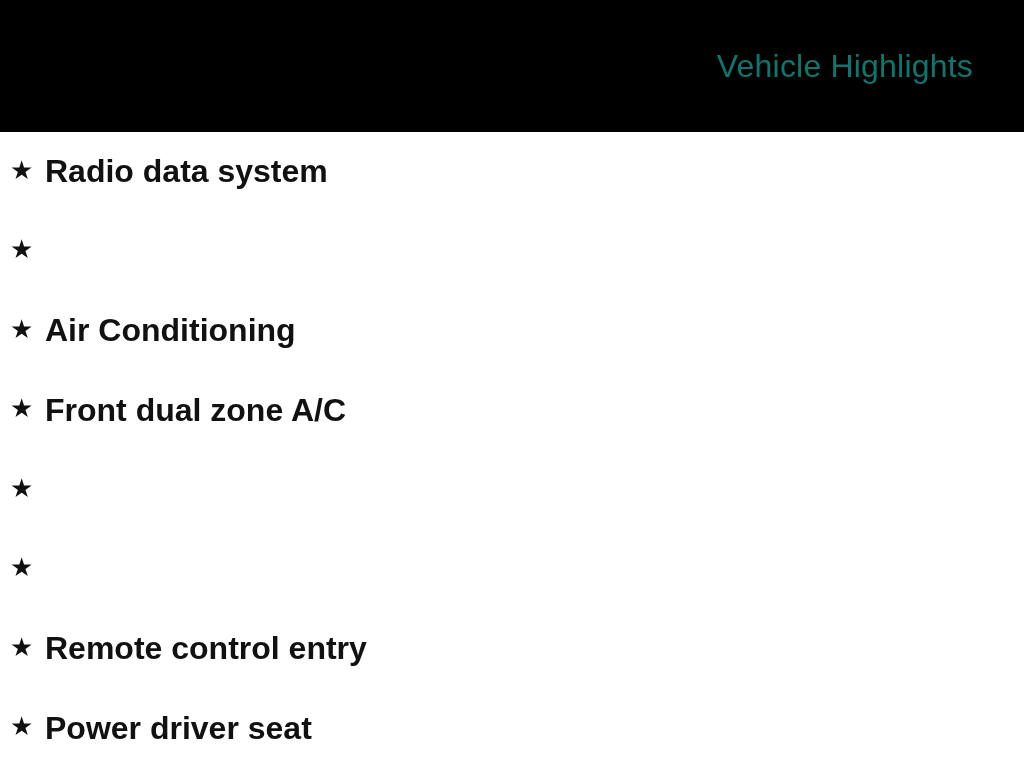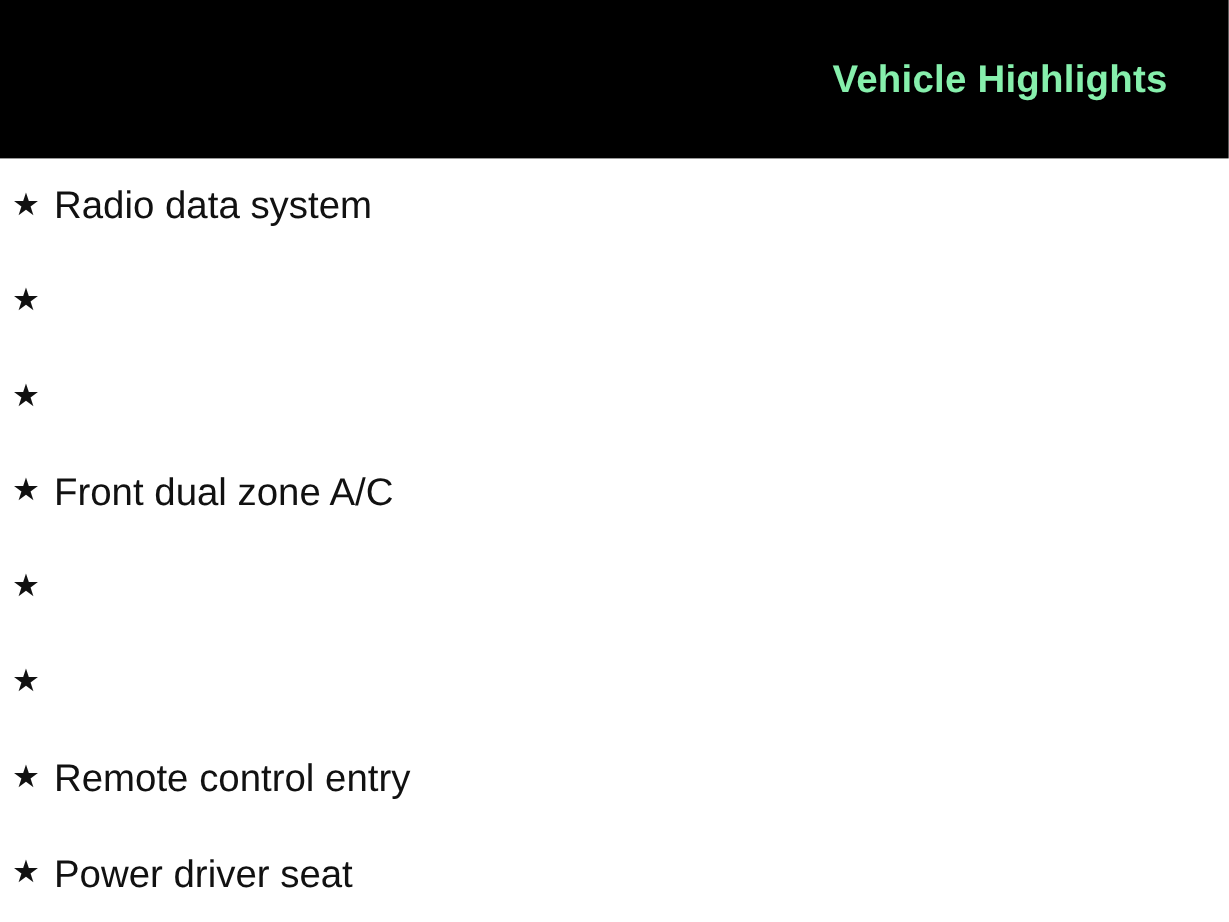--- a/index.html
+++ b/index.html
@@ -21,23 +21,23 @@
     height: 132px;
     background: #000000;
     display: flex;
     align-items: center;
     justify-content: flex-end;
     padding-right: 51px;
     box-sizing: border-box;
     flex: 0 0 auto;
   }
   .header-title {
-    color: #86efac;
+    color: #0f766e;
     font-size: 32px;
-    font-weight: 700;
+    font-weight: 400;
     letter-spacing: 0.2px;
     white-space: nowrap;
   }
   .features {
     list-style: none;
     margin: 0;
     padding: 0;
     flex: 1 1 auto;
     display: flex;
     flex-direction: column;
@@ -54,21 +54,21 @@
     line-height: 1;
     width: 22px;
     text-align: center;
     flex: 0 0 auto;
     margin-right: 13px;
     transform: translateY(-2px);
   }
   .feature-label {
     color: #111111;
     font-size: 32px;
-    font-weight: 400;
+    font-weight: 700;
     white-space: nowrap;
   }
 </style>
 </head>
 <body>
 
 <div class="page">
 
   <div class="header">
     <div class="header-title">Vehicle Highlights</div>
@@ -77,20 +77,21 @@
   <ul class="features">
     <li class="feature-item">
       <span class="star">★</span>
       <span class="feature-label">Radio data system</span>
     </li>
     <li class="feature-item">
       <span class="star">★</span>
     </li>
     <li class="feature-item">
       <span class="star">★</span>
+      <span class="feature-label">Air Conditioning</span>
     </li>
     <li class="feature-item">
       <span class="star">★</span>
       <span class="feature-label">Front dual zone A/C</span>
     </li>
     <li class="feature-item">
       <span class="star">★</span>
     </li>
     <li class="feature-item">
       <span class="star">★</span>

